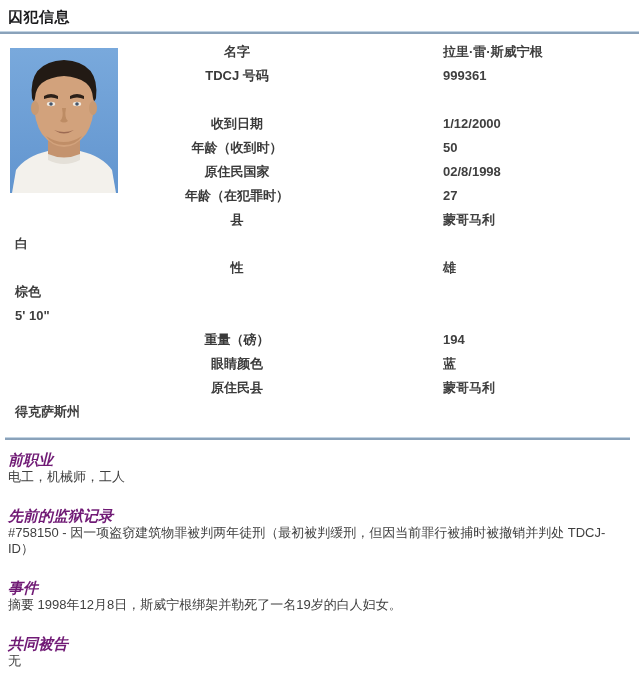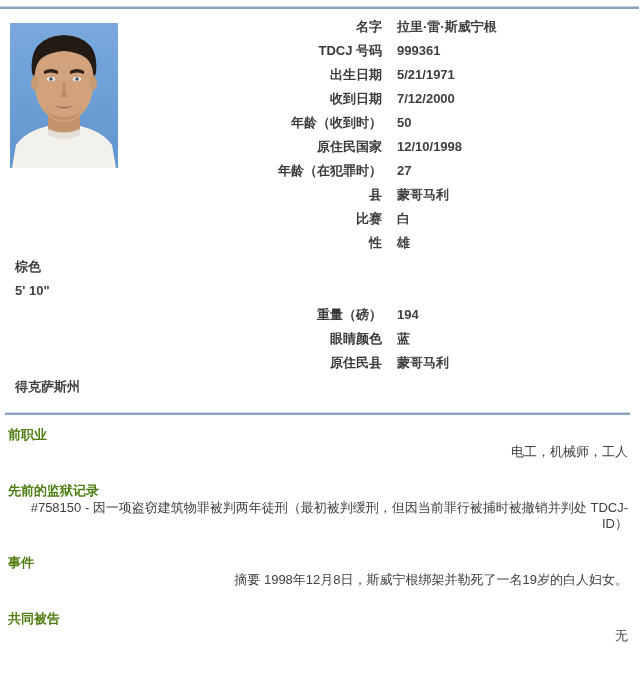--- a/index.html
+++ b/index.html
@@ -12,36 +12,39 @@
   .rule{height:2px;background:#8aa2ba;border-top:1px solid #c2d3e2;margin-top:6px;}
   .rule-top{margin-left:0;margin-right:1px;}
   .rule-mid{margin-left:5px;margin-right:10px;margin-top:0;}
 
   
   .content{position:relative;}
   .mugshot{position:absolute;left:10px;top:8px;width:108px;height:145px;display:block;}
 
   .info-table{margin-top:6px;}
   .info-row{display:flex;height:24px;line-height:24px;font-size:13px;}
-  .info-label{flex:0 0 382px;text-align:right;font-weight:bold;color:#3a3a3a;white-space:nowrap;}
+  .info-label{flex:0 0 382px;text-align:center;font-weight:bold;color:#3a3a3a;white-space:nowrap;padding-left:46px;}
   .info-value{padding-left:15px;color:#3f3f3f;white-space:nowrap;font-weight:bold;}
 
   
   .sections{padding:12px 12px 0 8px;margin-top:0;}
   .section{margin-bottom:23px;}
-  .section-heading{font-size:13px;font-weight:bold;color:#4d7c0f;line-height:16px;}
-  .section-content{font-size:13px;color:#3f3f3f;line-height:16px;margin-top:1px;text-align:right;}
+  .section-heading{font-size:15px;font-weight:bold;color:#701a75;line-height:16px;font-style:italic;}
+  .section-content{font-size:13px;color:#3f3f3f;line-height:16px;margin-top:1px;}
 
   .spacer-under-table{height:13px;}
 </style>
 </head>
 <body>
 
 <div class="page">
 
+  <div class="header">
+    <div class="page-title">囚犯信息</div>
+  </div>
   <div class="rule rule-top"></div>
 
   <div class="content">
     <svg class="mugshot" viewBox="0 0 108 145" xmlns="http://www.w3.org/2000/svg">
       <defs>
         <linearGradient id="bgGrad" x1="0" y1="0" x2="0" y2="1">
           <stop offset="0" stop-color="#79a9dc"></stop>
           <stop offset="1" stop-color="#6295cf"></stop>
         </linearGradient>
       </defs>
@@ -79,52 +82,50 @@
     <div class="info-label">名字</div>
     <div class="info-value">拉里·雷·斯威宁根</div>
   </div>
 
   <div class="info-row">
     <div class="info-label">TDCJ 号码</div>
     <div class="info-value">999361</div>
   </div>
 
   <div class="info-row">
-    <div class="info-label">出生日期</div>
     <div class="info-value">5/21/1971</div>
   </div>
 
   <div class="info-row">
     <div class="info-label">收到日期</div>
-    <div class="info-value">7/12/2000</div>
+    <div class="info-value">1/12/2000</div>
   </div>
 
   <div class="info-row">
     <div class="info-label">年龄（收到时）</div>
     <div class="info-value">50</div>
   </div>
 
 
   <div class="info-row">
     <div class="info-label">原住民国家</div>
-    <div class="info-value">12/10/1998</div>
+    <div class="info-value">02/8/1998</div>
   </div>
 
   <div class="info-row">
     <div class="info-label">年龄（在犯罪时）</div>
     <div class="info-value">27</div>
   </div>
 
   <div class="info-row">
     <div class="info-label">县</div>
     <div class="info-value">蒙哥马利</div>
   </div>
 
   <div class="info-row">
-    <div class="info-label">比赛</div>
     <div class="info-value">白</div>
   </div>
 
   <div class="info-row">
     <div class="info-label">性</div>
     <div class="info-value">雄</div>
   </div>
 
   <div class="info-row">
     <div class="info-value">棕色</div>

